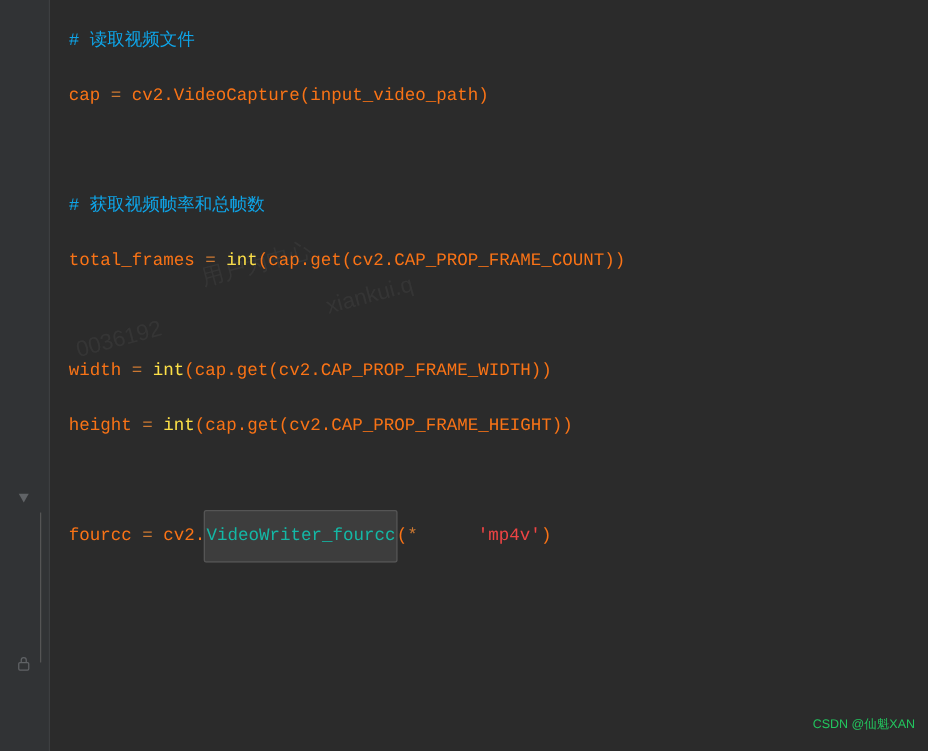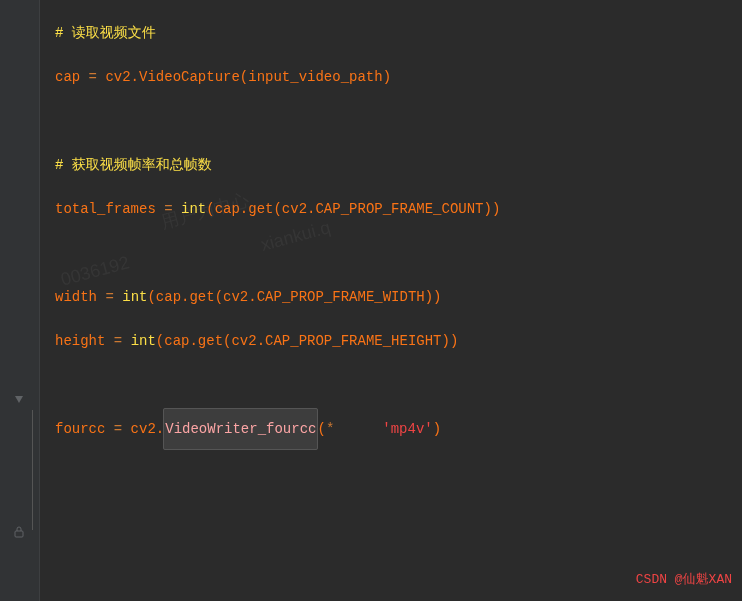--- a/index.html
+++ b/index.html
@@ -39,51 +39,51 @@
       left: 55px;
       top: 0;
       right: 0;
       padding-top: 0;
       white-space: pre;
     }
     .line {
       height: 22px;
       display: block;
     }
-    .comment { color: #fde047; }
+    .comment { color: #0ea5e9; }
     .keyword { color: #cc7832; }
     .builtin { color: #fde047; }
     .string { color: #ef4444; margin-left: 48px; }
     .ident { color: #f97316; }
     .highlight {
       background: #3d3d3d;
       border: 1px solid #555555;
       border-radius: 2px;
       padding: 12px 1px;
       margin: -1px;
-      color: #fca5a5;
+      color: #14b8a6;
     }
     .watermark {
       position: absolute;
       color: rgba(180,180,180,0.08);
       font-size: 18px;
       font-family: sans-serif;
       pointer-events: none;
       transform: rotate(-15deg);
     }
     .wm1 { top: 200px; left: 160px; }
     .wm2 { top: 225px; left: 260px; }
     .wm3 { top: 260px; left: 60px; }
     .csdn-watermark {
       position: absolute;
       bottom: 10px;
       right: 10px;
-      color: #ef4444;
-      font-family: Liberation Mono, monospace;
-      font-size: 13px;
+      color: #22c55e;
+      font-family: Liberation Sans, sans-serif;
+      font-size: 10px;
     }
     .fold-line {
       position: absolute;
       left: 32px;
       width: 1px;
       background: #555555;
     }
   </style>
 </head>
 <body>

